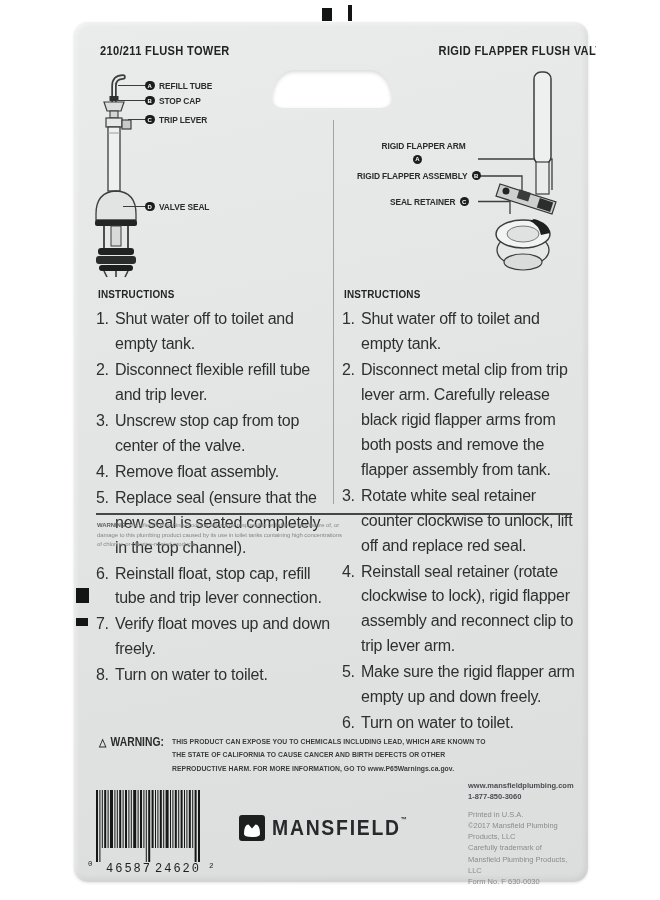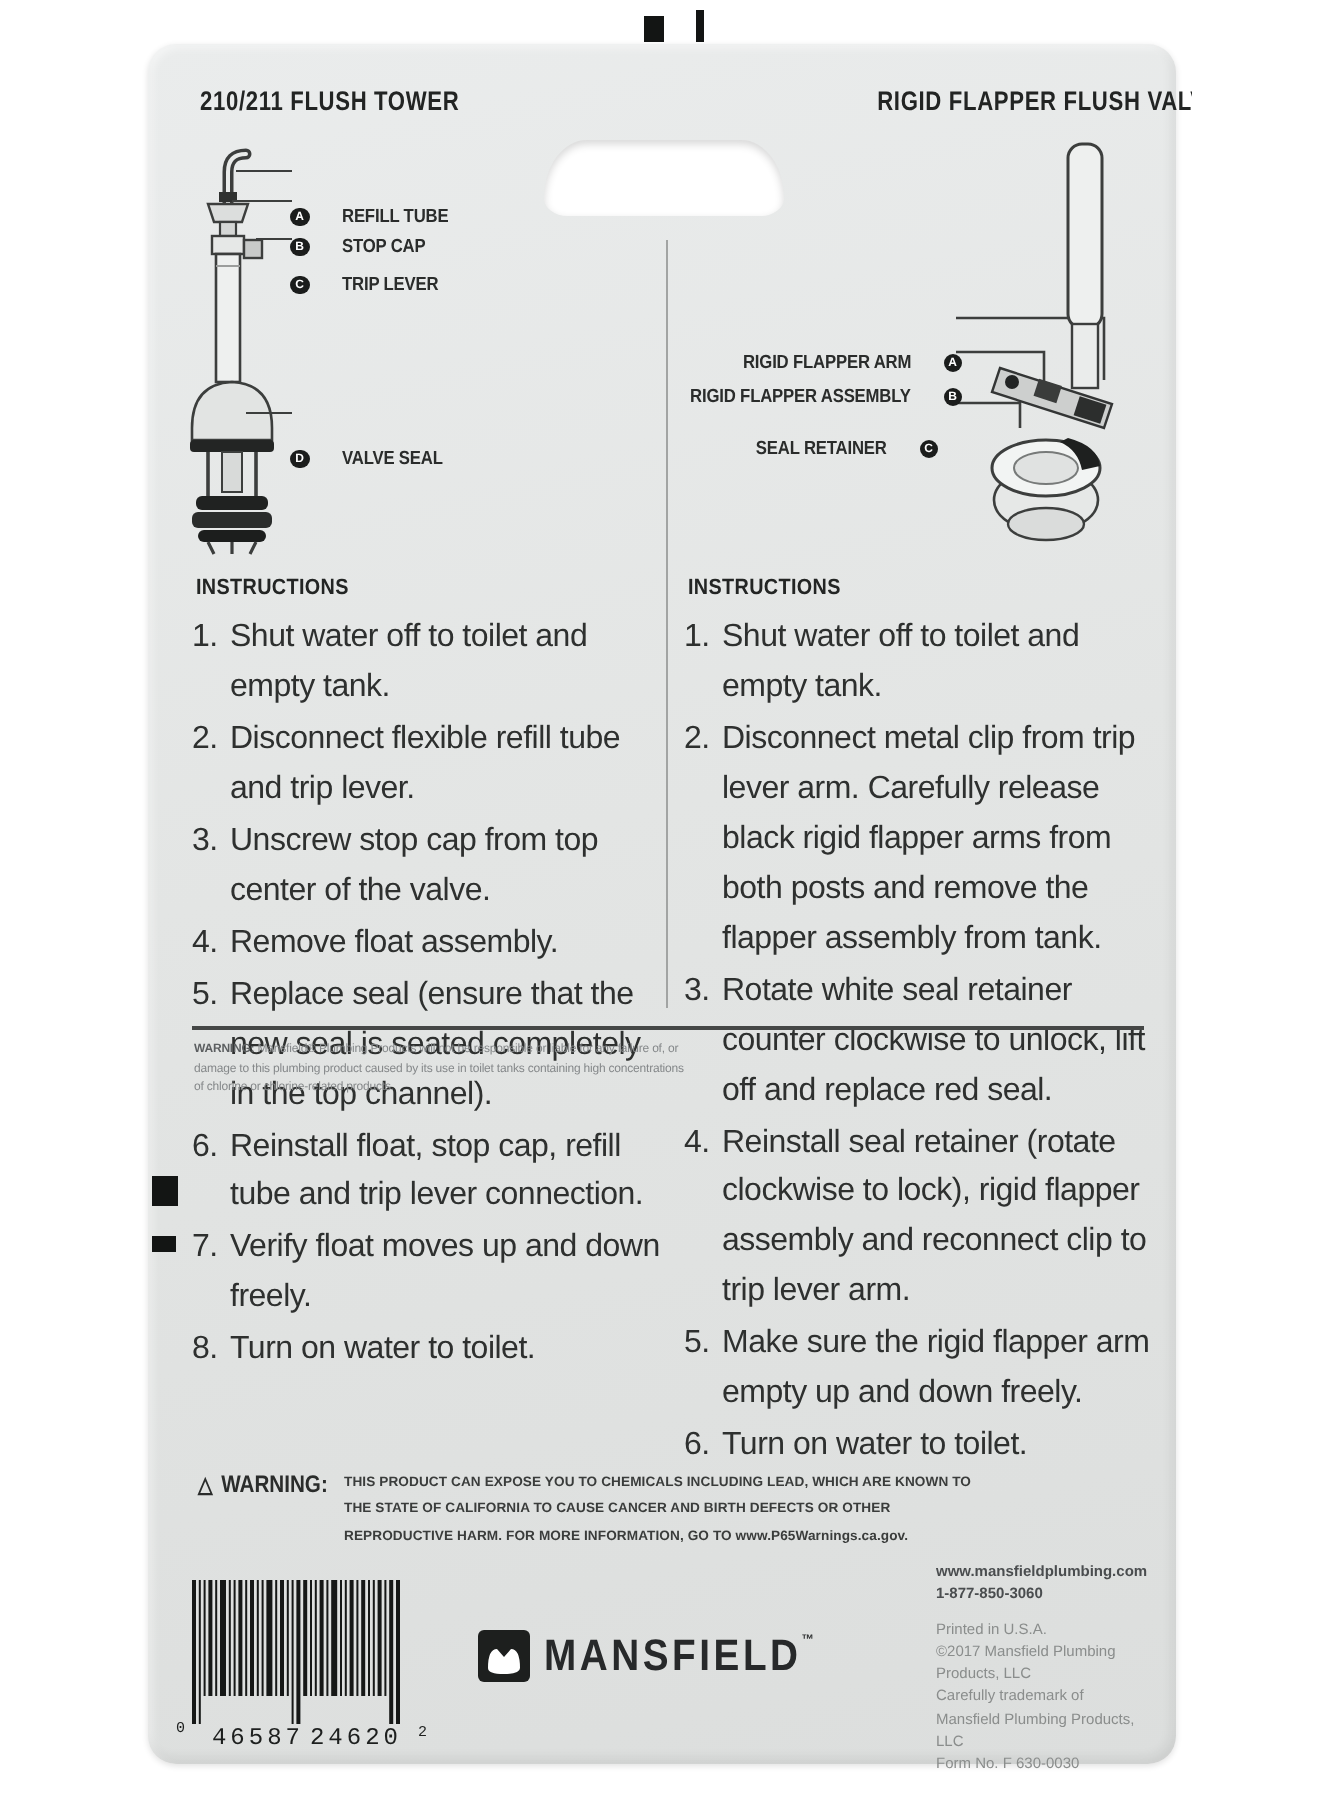--- a/index.html
+++ b/index.html
@@ -12,21 +12,21 @@
         box-shadow:inset -2px -3px 6px rgba(0,0,0,.07), inset 2px 2px 4px rgba(255,255,255,.5), 0 1px 3px rgba(0,0,0,.12);}
   .regmark{background:#131514;}
   .hang-hole{left:272px;top:70px;width:120px;height:38px;background:#ffffff;
         border-radius:22px 22px 12px 12px / 30px 30px 9px 9px;
         box-shadow:inset 0 2px 4px rgba(0,0,0,.16);}
   .panel-title{font-size:13.5px;font-weight:bold;white-space:nowrap;color:#222423;
         transform:scaleX(.82);letter-spacing:.4px;}
   .t-left{left:100px;top:43px;transform-origin:left top;}
   .t-right{left:408px;top:43px;width:170px;text-align:right;transform-origin:right top;}
   .leader{height:1.4px;background:#3c3e3d;}
-  .callout{display:flex;align-items:center;gap:16px;height:11px;white-space:nowrap;margin-top:23px;}
+  .callout{display:flex;align-items:center;gap:4px;height:11px;white-space:nowrap;}
   .callout.r{justify-content:flex-end;}
   .co-label{font-size:9.5px;font-weight:bold;color:#2a2c2b;transform:scaleX(.88);transform-origin:left center;letter-spacing:-.1px;}
   .callout.r .co-label{transform-origin:right center;}
   .co-dot{width:9.5px;height:9.5px;border-radius:50%;background:#1b1d1c;color:#fff;
         font-size:6px;font-weight:bold;display:flex;align-items:center;justify-content:center;flex:0 0 auto;}
   .divider{left:333px;top:120px;width:1.3px;height:384px;background:#a2a4a3;}
   .instr{width:236px;}
   .instr h3{margin:0;font-size:11px;font-weight:bold;color:#232524;transform:scaleX(.9);transform-origin:left top;letter-spacing:.2px;}
   .instr ol{margin:7px 0 0 0;padding:0 0 0 15px;font-size:16px;line-height:1.56;letter-spacing:-.25px;color:#2e302f;}
   .instr li{margin:0 0 1px 0;padding-left:2px;}
@@ -117,21 +117,21 @@
     <ellipse cx="57" cy="194" rx="19" ry="8" fill="#dadcdb" stroke="#3c3e3d" stroke-width="1.2"></ellipse>
     <ellipse cx="57" cy="166" rx="27" ry="14" fill="#f2f4f3" stroke="#3c3e3d" stroke-width="1.5"></ellipse>
     <path d="M68,151 Q83,155 84,165 L75,167 Q73,157 64,153 Z" fill="#1e201f"></path>
     <ellipse cx="57" cy="166" rx="16" ry="8" fill="#e0e2e1" stroke="#777a79" stroke-width="1"></ellipse>
     <path d="M34,116 L90,134 L86,146 L30,128 Z" fill="#cdcfce" stroke="#333535" stroke-width="1.2"></path>
     <circle cx="40" cy="123" r="3.5" fill="#222424"></circle>
     <rect x="52" y="123" width="12" height="9" fill="#3a3c3b" transform="rotate(18 58 127)"></rect>
     <rect x="72" y="132" width="14" height="10" fill="#2c2e2d" transform="rotate(18 79 137)"></rect>
   </svg>
 
-  <div class="abs callout r" style="left:330px;top:153px;width:151px;">
+  <div class="abs callout r" style="left:342px;top:153px;width:151px;flex-direction:column;">
     <span class="co-label">RIGID FLAPPER ARM</span>
     <span class="co-dot">A</span>
   </div>
   <div class="abs callout r" style="left:330px;top:170px;width:151px;">
     <span class="co-label">RIGID FLAPPER ASSEMBLY</span>
     <span class="co-dot">B</span>
   </div>
   <div class="abs callout r" style="left:318px;top:196px;width:151px;">
     <span class="co-label">SEAL RETAINER</span>
     <span class="co-dot">C</span>

